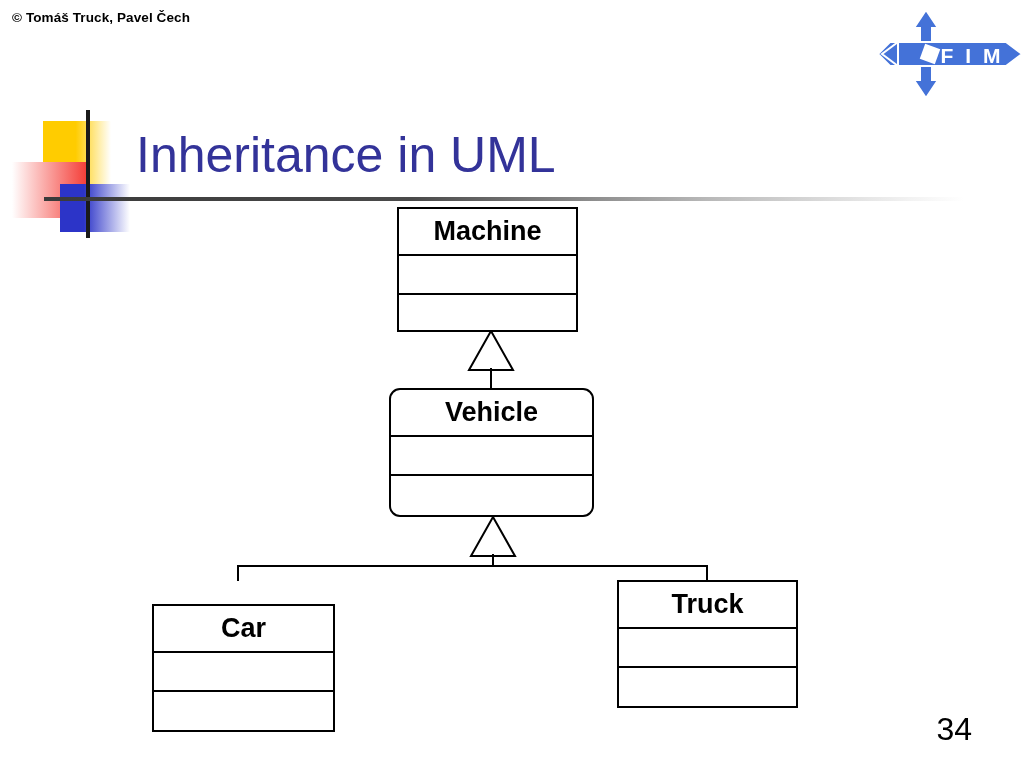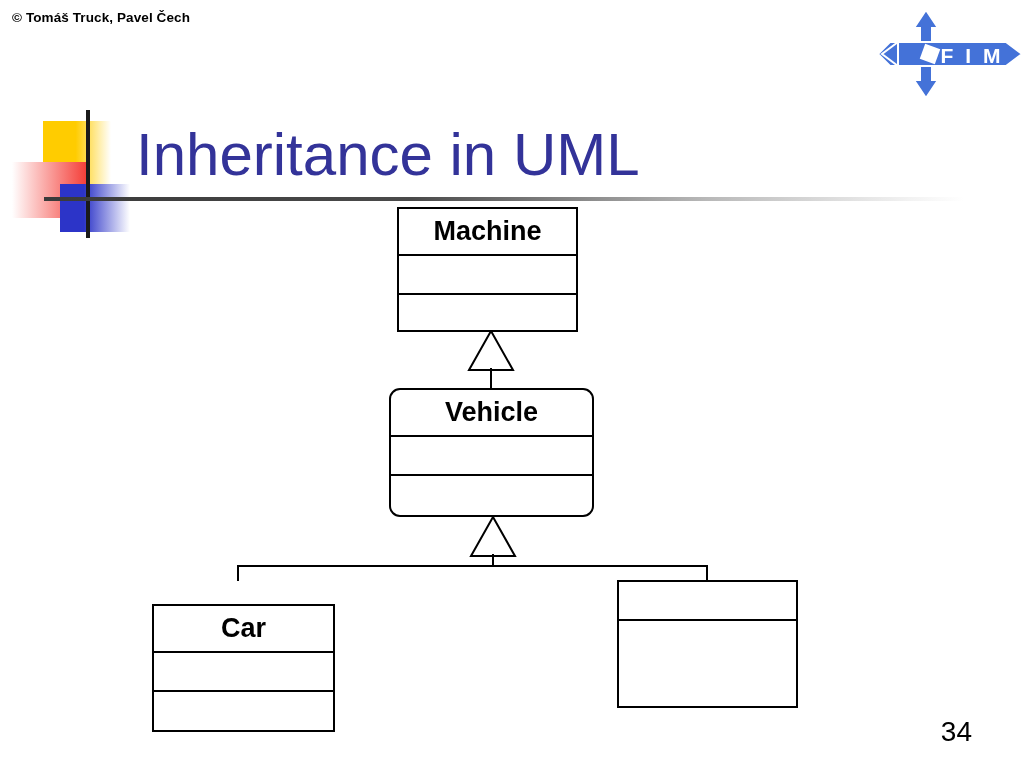--- a/index.html
+++ b/index.html
@@ -83,21 +83,21 @@
     width: 920px;
     height: 4px;
     background: linear-gradient(to right, #3a3a3a 0%, #4a4a4a 40%, #b8b8b8 72%, #f2f2f2 94%, #ffffff 100%);
   }
 
   
   .title {
     position: absolute;
     left: 136px;
     top: 118px;
-    font-size: 60px;
+    font-size: 50px;
     line-height: 74px;
     color: #333399;
     font-weight: normal;
     white-space: nowrap;
     text-align: center;
   }
 
   
   .diagram {
     position: absolute;
@@ -147,21 +147,21 @@
 
   .tri {
     position: absolute;
   }
 
   
   .page-num {
     position: absolute;
     right: 52px;
     bottom: 20px;
-    font-size: 28px;
+    font-size: 32px;
     color: #000000;
   }
 </style>
 </head>
 <body>
 
 <div class="copyright">© Tomáš Truck, Pavel Čech</div>
 
 <div class="logo">
   <svg width="148" height="96" viewBox="0 0 148 96" xmlns="http://www.w3.org/2000/svg">
@@ -216,19 +216,20 @@
   <div class="conn conn-v" style="left:237px; top:565px; height:16px;"></div>
   <div class="conn conn-v" style="left:706px; top:565px; height:16px;"></div>
 
   <div class="uml-class" id="class-car">
     <div class="uml-name">Car</div>
     <div class="uml-attrs"></div>
     <div class="uml-ops"></div>
   </div>
 
   <div class="uml-class" id="class-truck">
+    <div class="uml-name">Truck</div>
     <div class="uml-attrs"></div>
     <div class="uml-ops"></div>
   </div>
 
 </div>
 
 <div class="page-num">34</div>
 
 </body></html>

